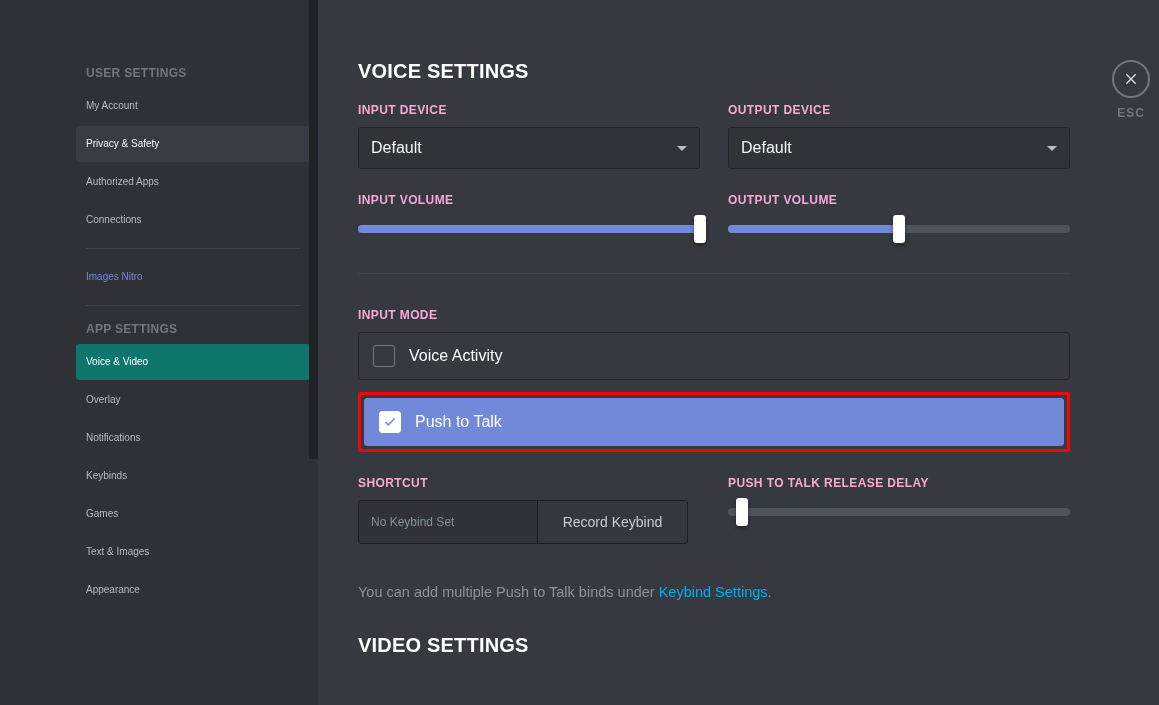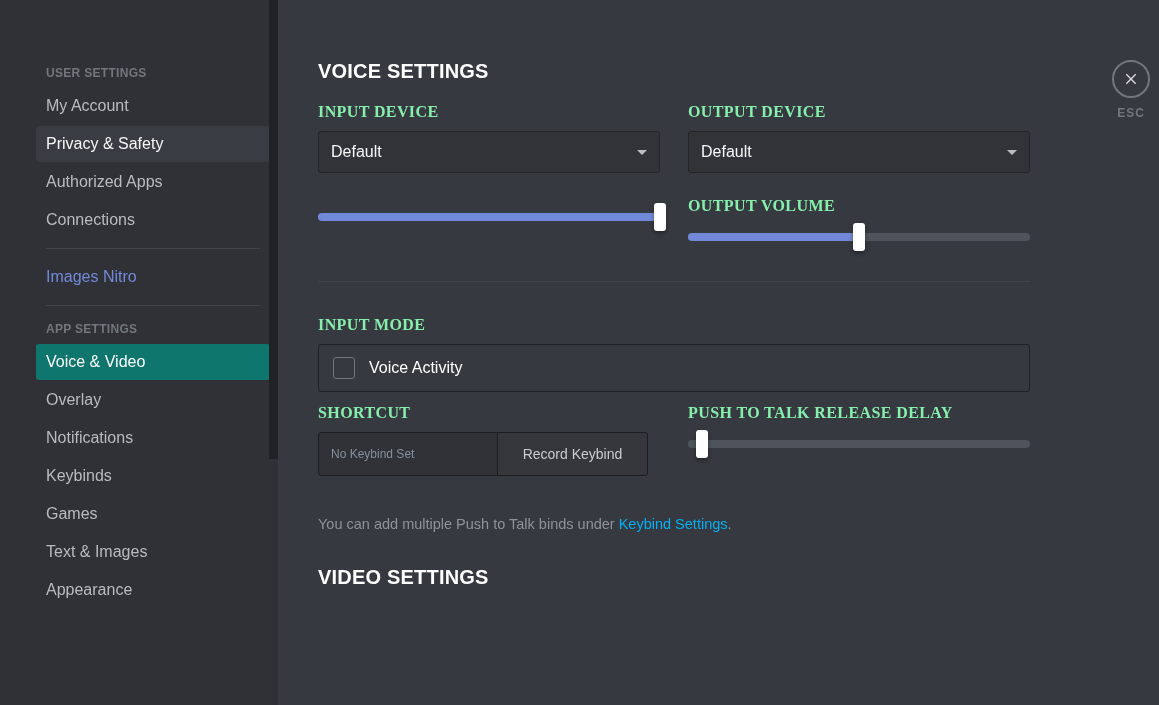--- a/index.html
+++ b/index.html
@@ -7,21 +7,21 @@
     font-family: "Whitney", "Helvetica Neue", Helvetica, Arial, sans-serif;
     background: #36393f;
     color: #dcddde;
     width: 1159px;
     height: 705px;
     overflow: hidden;
     display: flex;
   }
   
   .sidebar-wrap {
-    width: 278px;
+    width: 318px;
     height: 100%;
     background: #2f3136;
     display: flex;
     justify-content: flex-end;
     position: relative;
   }
   .sidebar-scroll {
     width: 262px;
     padding: 60px 8px 20px 20px;
   }
@@ -30,21 +30,21 @@
     font-weight: 700;
     color: #72767d;
     text-transform: uppercase;
     padding: 6px 10px;
     letter-spacing: .3px;
   }
   .sidebar-item {
     padding: 8px 10px;
     margin: 2px 0;
     border-radius: 3px;
-    font-size: 16px;
+    font-size: 10px;
     color: #b9bbbe;
     cursor: pointer;
     line-height: 20px;
   }
   .sidebar-item.hover {
     background: #393c43;
     color: #f6f6f7;
   }
   .sidebar-item.active {
     background: #0f766e;
@@ -78,27 +78,26 @@
     font-weight: 700;
     color: #ffffff;
     text-transform: uppercase;
     margin-bottom: 20px;
     letter-spacing: .2px;
   }
   h2.section-title.second { margin-top: 34px; }
   .row { display: flex; gap: 28px; }
   .col { flex: 1; }
   .label {
-    font-size: 16px;
+    font-size: 12px;
     font-weight: 700;
-    color: #86efac;
+    color: #f9a8d4;
     text-transform: uppercase;
     letter-spacing: .4px;
     margin-bottom: 10px;
-    font-family: Liberation Serif, serif;
   }
   .select {
     background: #313339;
     border: 1px solid #222428;
     border-radius: 3px;
     height: 42px;
     display: flex;
     align-items: center;
     justify-content: space-between;
     padding: 0 12px;
@@ -258,20 +257,21 @@
         <div class="label">Output Device</div>
         <div class="select">
           <span>Default</span>
           <span class="chev"></span>
         </div>
       </div>
     </div>
 
     <div class="row slider-wrap">
       <div class="col">
+        <div class="label">Input Volume</div>
         <div class="slider">
           <div class="track-bg"></div>
           <div class="track-fill" id="in-fill" style="width: 100%;"></div>
           <div class="thumb" id="in-thumb" style="left: 100%;"></div>
         </div>
       </div>
       <div class="col">
         <div class="label">Output Volume</div>
         <div class="slider">
           <div class="track-bg"></div>
@@ -283,20 +283,30 @@
 
     <div class="thin-sep"></div>
 
     <div class="label">Input Mode</div>
 
     <div class="option">
       <span class="cbox"></span>
       <span>Voice Activity</span>
     </div>
 
+    <div class="highlight-frame">
+      <div class="option selected">
+        <span class="cbox">
+            <svg viewBox="0 0 24 24">
+              <path fill="#7289da" d="M9 19L3 13l2-2 4 4 10-10 2 2z"></path>
+            </svg>
+          </span>
+        <span>Push to Talk</span>
+      </div>
+    </div>
 
     <div class="shortcut-row">
       <div>
         <div class="label">Shortcut</div>
         <div class="shortcut-box">
           <div class="shortcut-left">No Keybind Set</div>
           <div class="shortcut-right">Record Keybind</div>
         </div>
       </div>
       <div class="delay-wrap">

